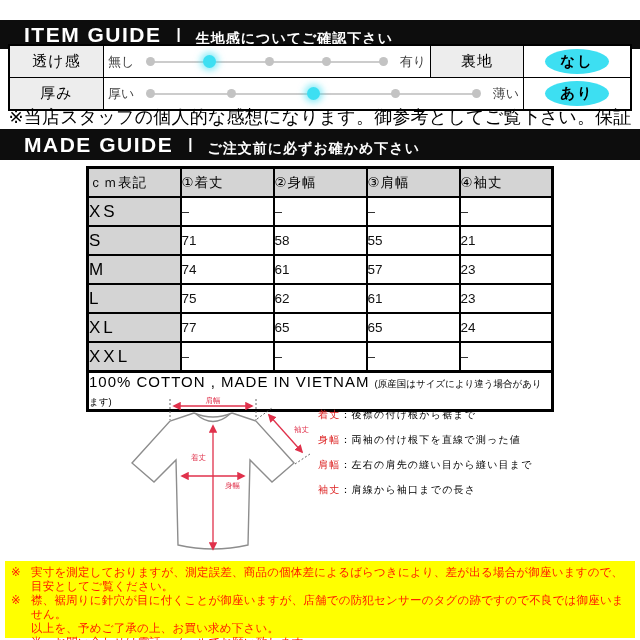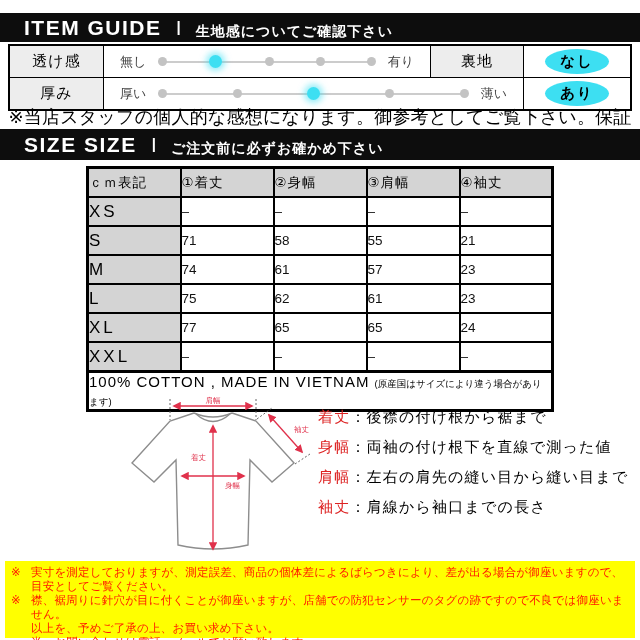--- a/index.html
+++ b/index.html
@@ -1,32 +1,32 @@
 <!DOCTYPE html>
 <html style="--accent: #3ddff2; --warn-bg: #ffff00; --warn-text: #ff1a00;"><head>
 <meta charset="utf-8">
 <style>
   html,body{margin:0;padding:0;background:#fff;}
   body{width:640px;height:640px;font-family:"Liberation Sans","DejaVu Sans",sans-serif;color:#000;}
   .page{position:relative;width:640px;height:640px;background:#fff;overflow:hidden;}
 
   
   .bar{position:absolute;left:0;width:640px;background:#0d0d0d;color:#fff;display:flex;align-items:center;padding-left:24px;box-sizing:border-box;}
-  .bar-item{top:13px;height:29px;}
+  .bar-item{top:20px;height:29px;}
   .bar-size{top:129px;height:31px;}
   .bar-title{font-size:21px;font-weight:bold;letter-spacing:1.5px;}
   .bar-sep{margin:0 15px;font-size:15px;font-weight:bold;position:relative;top:-1px;}
   .bar-sub{font-size:14px;font-weight:bold;letter-spacing:1px;margin-top:8px;}
 
   
   .fabric-table{position:absolute;top:44px;left:8px;width:624px;border:2px solid #000;box-sizing:border-box;background:#fff;}
   .f-row{display:flex;height:31px;align-items:stretch;}
   .f-row.second{border-top:1.5px solid #000;}
   .f-label{width:93px;background:#ededed;border-right:1.5px solid #000;display:flex;align-items:center;justify-content:center;font-size:15px;letter-spacing:1px;}
-  .f-slider{flex:1;display:flex;align-items:center;padding:0 16px;gap:12px;border-right:1.5px solid #000;}
+  .f-slider{flex:1;display:flex;align-items:center;padding:0 4px;gap:12px;border-right:1.5px solid #000;}
   .f-end{font-size:13px;color:#444;flex:none;}
   .dots{position:relative;flex:1;display:flex;justify-content:space-between;align-items:center;height:100%;}
   .dots::before{content:"";position:absolute;left:4px;right:4px;top:calc(50% - 1px);height:2px;background:#ccc;}
   .dot{position:relative;width:9px;height:9px;border-radius:50%;background:#c3c3c3;}
   .dot.active{width:13px;height:13px;background:var(--accent,#3ddff2);box-shadow:0 0 6px 3px rgba(61,223,242,.55);}
   .f-attr{width:92px;background:#ededed;border-right:1.5px solid #000;display:flex;align-items:center;justify-content:center;font-size:15px;letter-spacing:1px;font-family:Liberation Serif, serif;}
   .f-value{width:106px;display:flex;align-items:center;justify-content:center;background:#fff;}
   .pill{background:var(--accent,#3ddff2);border-radius:50%;min-width:64px;height:25px;display:flex;align-items:center;justify-content:center;font-size:14.5px;font-weight:bold;letter-spacing:2px;color:#000;}
 
   .fabric-note{position:absolute;top:105px;left:0;width:640px;text-align:center;font-size:18px;color:#000;letter-spacing:.2px;}
@@ -37,21 +37,21 @@
   .size-table{border:3px solid #000;}
   .size-table th{background:#d4d4d4;font-size:13.5px;letter-spacing:1px;}
   .size-table td.size-col{background:#d4d4d4;font-size:17px;letter-spacing:3px;}
   .size-table td.val{font-size:13.5px;color:#111;}
   .size-table td.footer-cell{border-top:3px solid #000;height:29px;font-size:15px;letter-spacing:1px;}
   .footer-note-small{font-size:9.5px;letter-spacing:0;}
 
   
   .shirt-svg{position:absolute;top:396px;left:118px;}
   .definitions{position:absolute;top:408px;left:318px;}
-  .def-line{font-size:15px;letter-spacing:1.2px;margin-bottom:11px;white-space:nowrap;}
+  .def-line{font-size:10px;letter-spacing:1.2px;margin-bottom:11px;white-space:nowrap;}
   .def-term{color:#dd2222;}
   .def-desc{color:#000;}
 
   
   .warn-box{position:absolute;top:561px;left:5px;width:630px;height:77px;background:var(--warn-bg,#ffff00);color:var(--warn-text,#ff1a00);font-size:11.5px;line-height:14px;padding:4px 4px 0 6px;box-sizing:border-box;letter-spacing:.2px;}
   .warn-item{display:flex;}
   .warn-marker{width:20px;flex:none;}
   .warn-lines{flex:1;}
 </style>
 </head>
@@ -99,21 +99,21 @@
       </div>
       <div class="f-value">
         <span class="pill">あり</span>
       </div>
     </div>
   </div>
 
   <div class="fabric-note">※当店スタッフの個人的な感想になります。御参考としてご覧下さい。保証するものでは御座いません。</div>
 
   <div class="bar bar-size">
-    <span class="bar-title">SIZE SIZE</span>
+    <span class="bar-title">MADE GUIDE</span>
     <span class="bar-sep">|</span>
     <span class="bar-sub">ご注文前に必ずお確かめ下さい</span>
   </div>
 
   <table class="size-table">
     <tbody>
       <tr>
         <th>ｃｍ表記</th>
         <th>①着丈</th>
         <th>②身幅</th>

